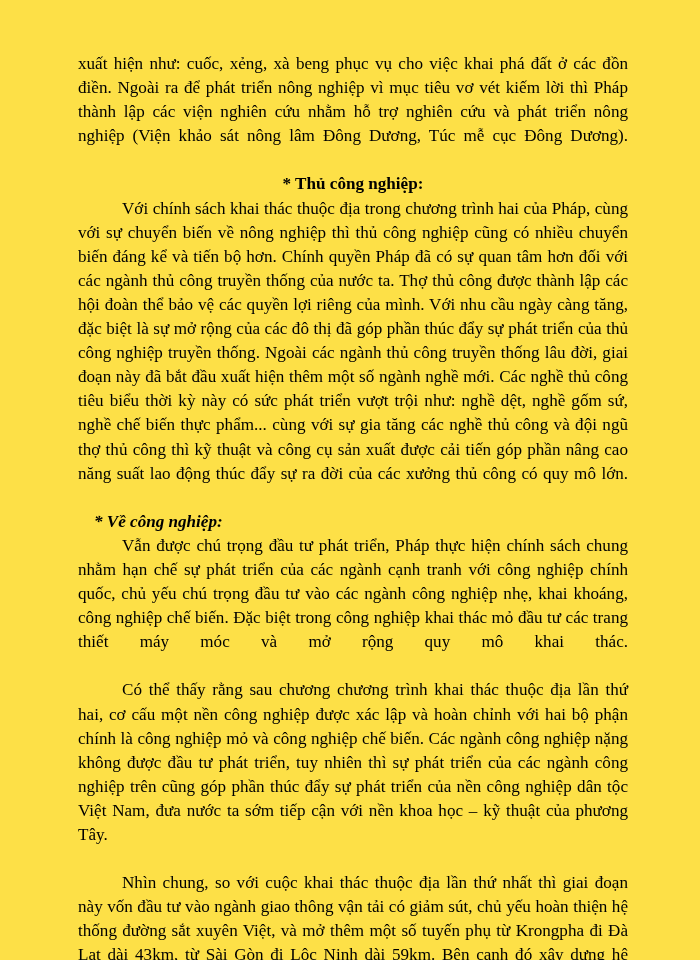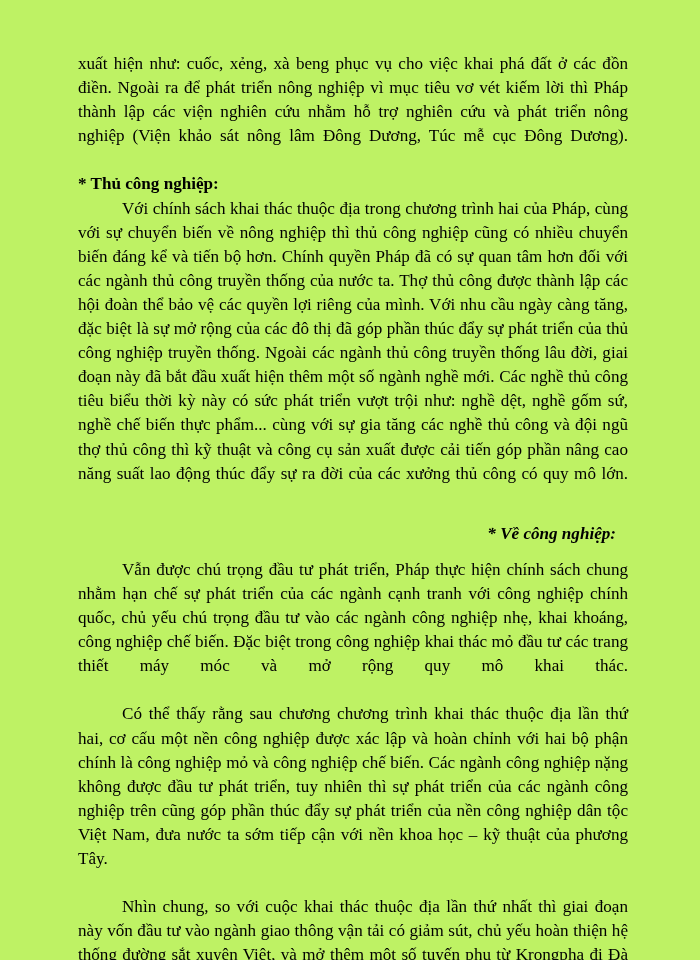--- a/index.html
+++ b/index.html
@@ -11,21 +11,21 @@
     width: 700px;
     height: 960px;
     overflow: hidden;
     font-family: "Liberation Serif", "DejaVu Serif", serif;
     color: #000000;
   }
   #page {
     position: relative;
     width: 700px;
     height: 960px;
-    background: #bef264;
+    background: #fde047;
     box-sizing: border-box;
     padding: 52px 72px 0 78px;
   }
   .doc-body {
     width: 550px;
     font-size: 17.1px;
     line-height: 24.1px;
   }
   p.para {
     margin: 0;
@@ -33,30 +33,30 @@
     text-justify: inter-word;
     text-indent: 44px;
     hyphens: none;
     word-spacing: 0.2px;
   }
   p.para.noindent {
     text-indent: 0;
   }
   p.heading-bold {
     margin: 0;
-    text-align: left;
+    text-align: center;
     font-weight: bold;
     text-indent: 0;
   }
   p.heading-bold.ind {
     text-indent: 10px;
   }
   p.heading-bolditalic {
-    margin: 12px;
-    text-align: right;
+    margin: 0;
+    text-align: left;
     font-weight: bold;
     font-style: italic;
     text-indent: 0;
   }
   p.heading-bolditalic.ind {
     text-indent: 16px;
   }
   
   p.para:after {
     content: "";

